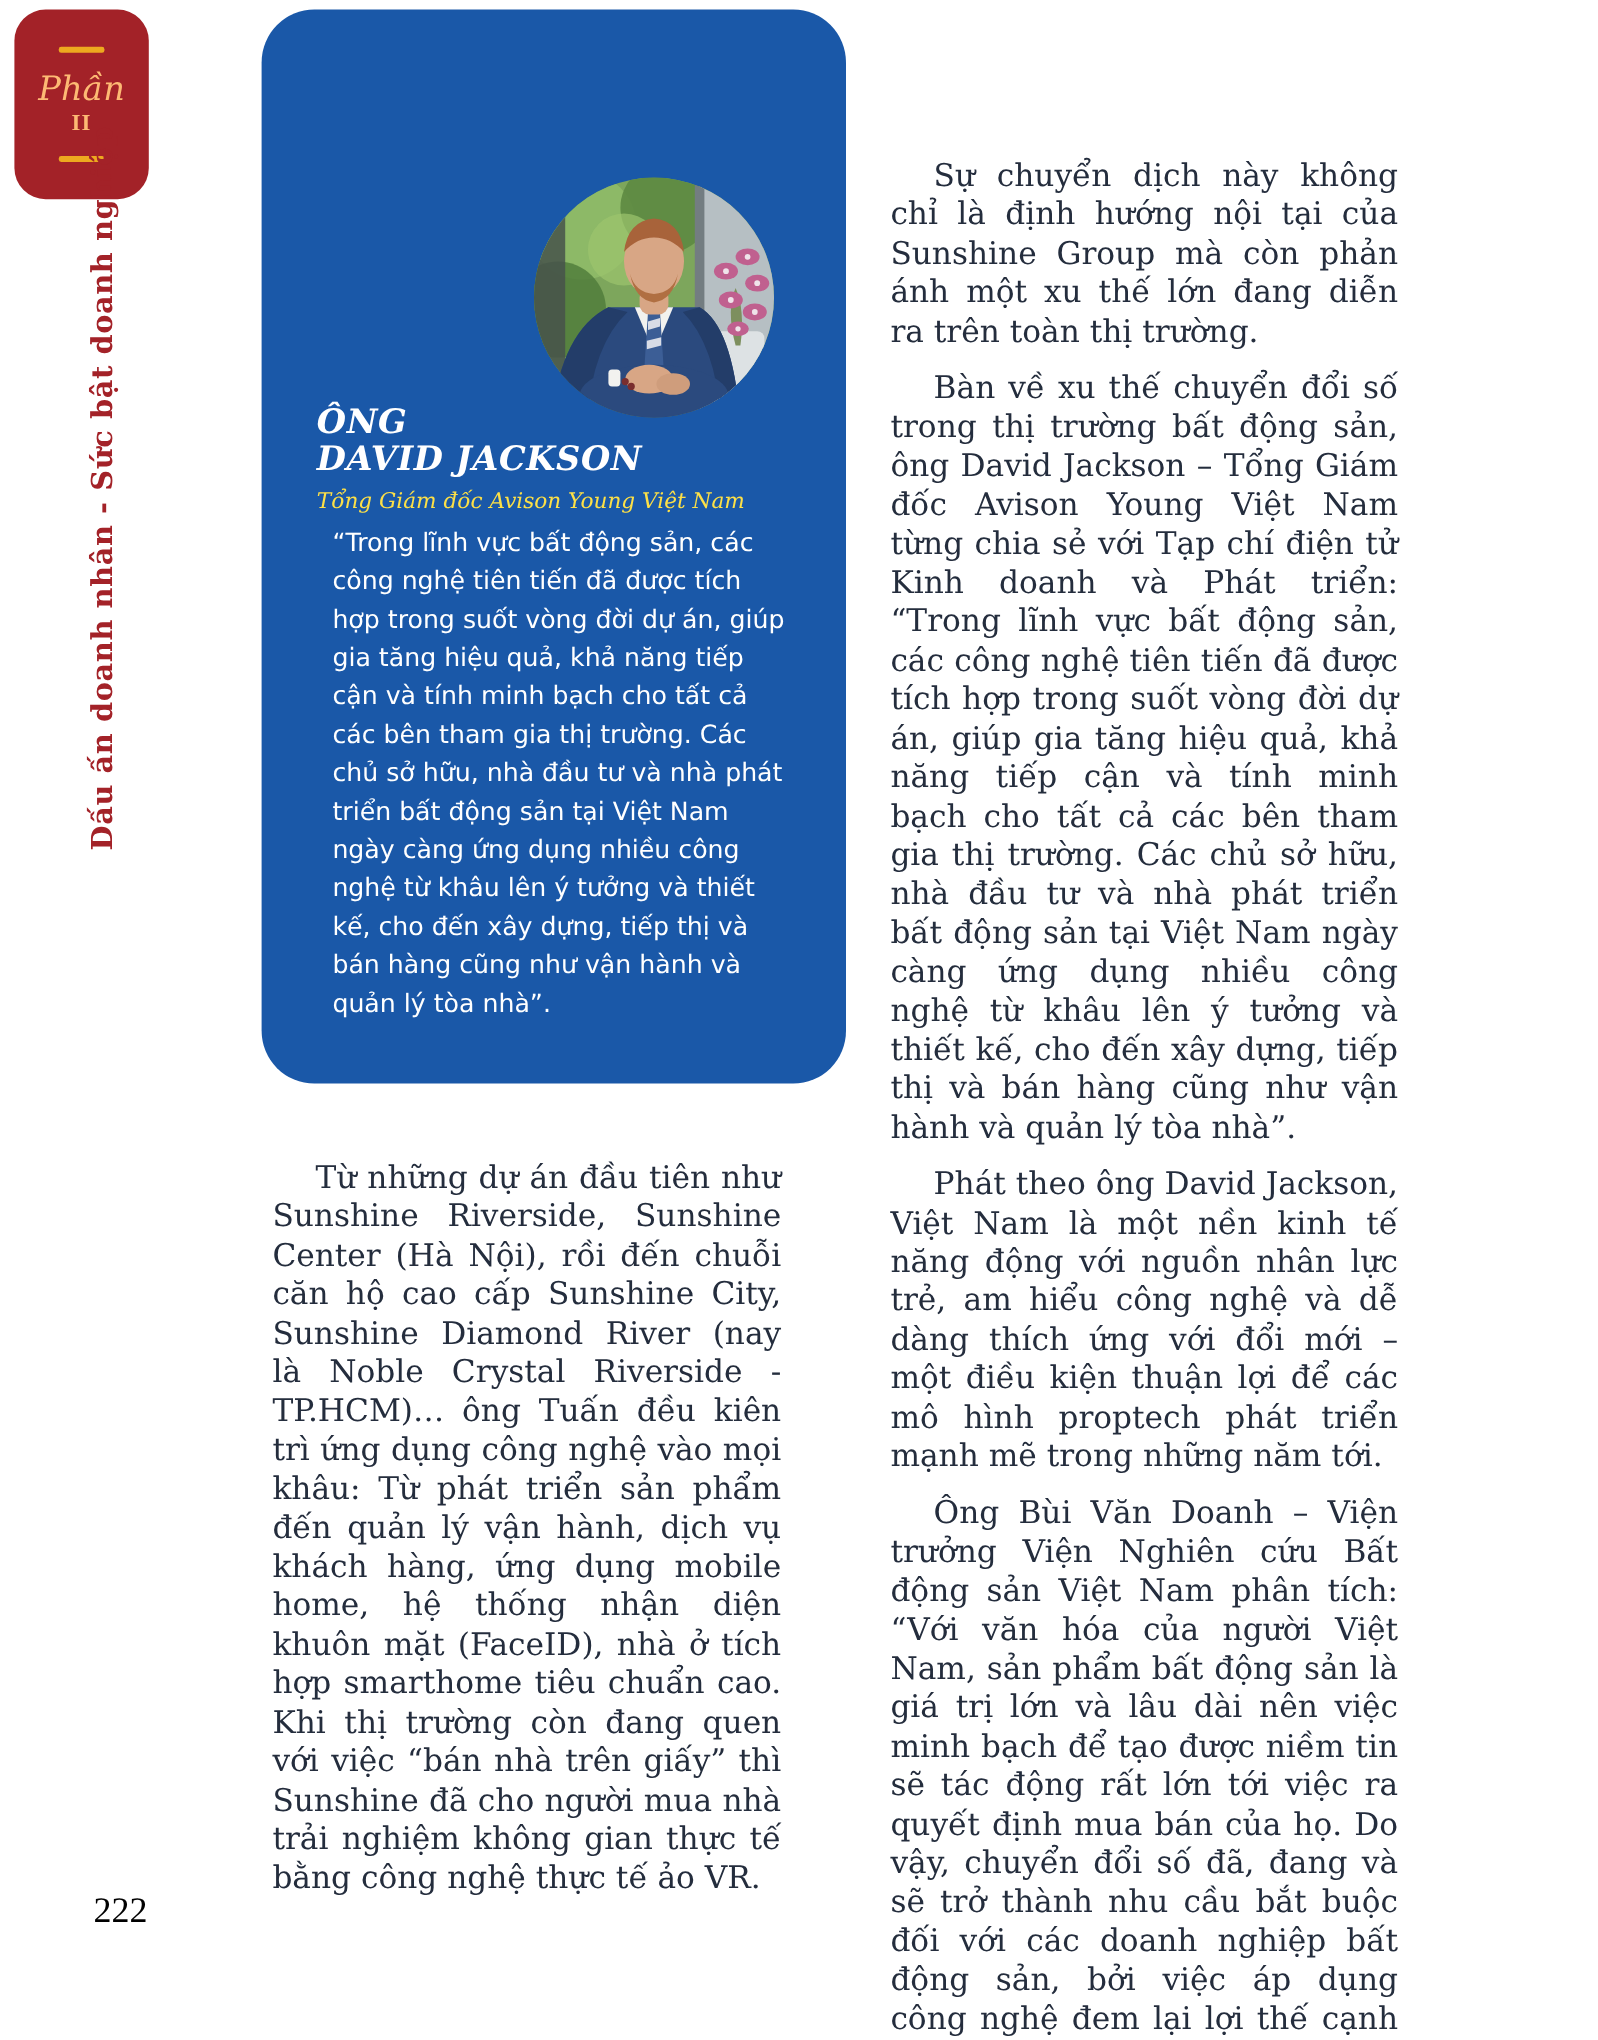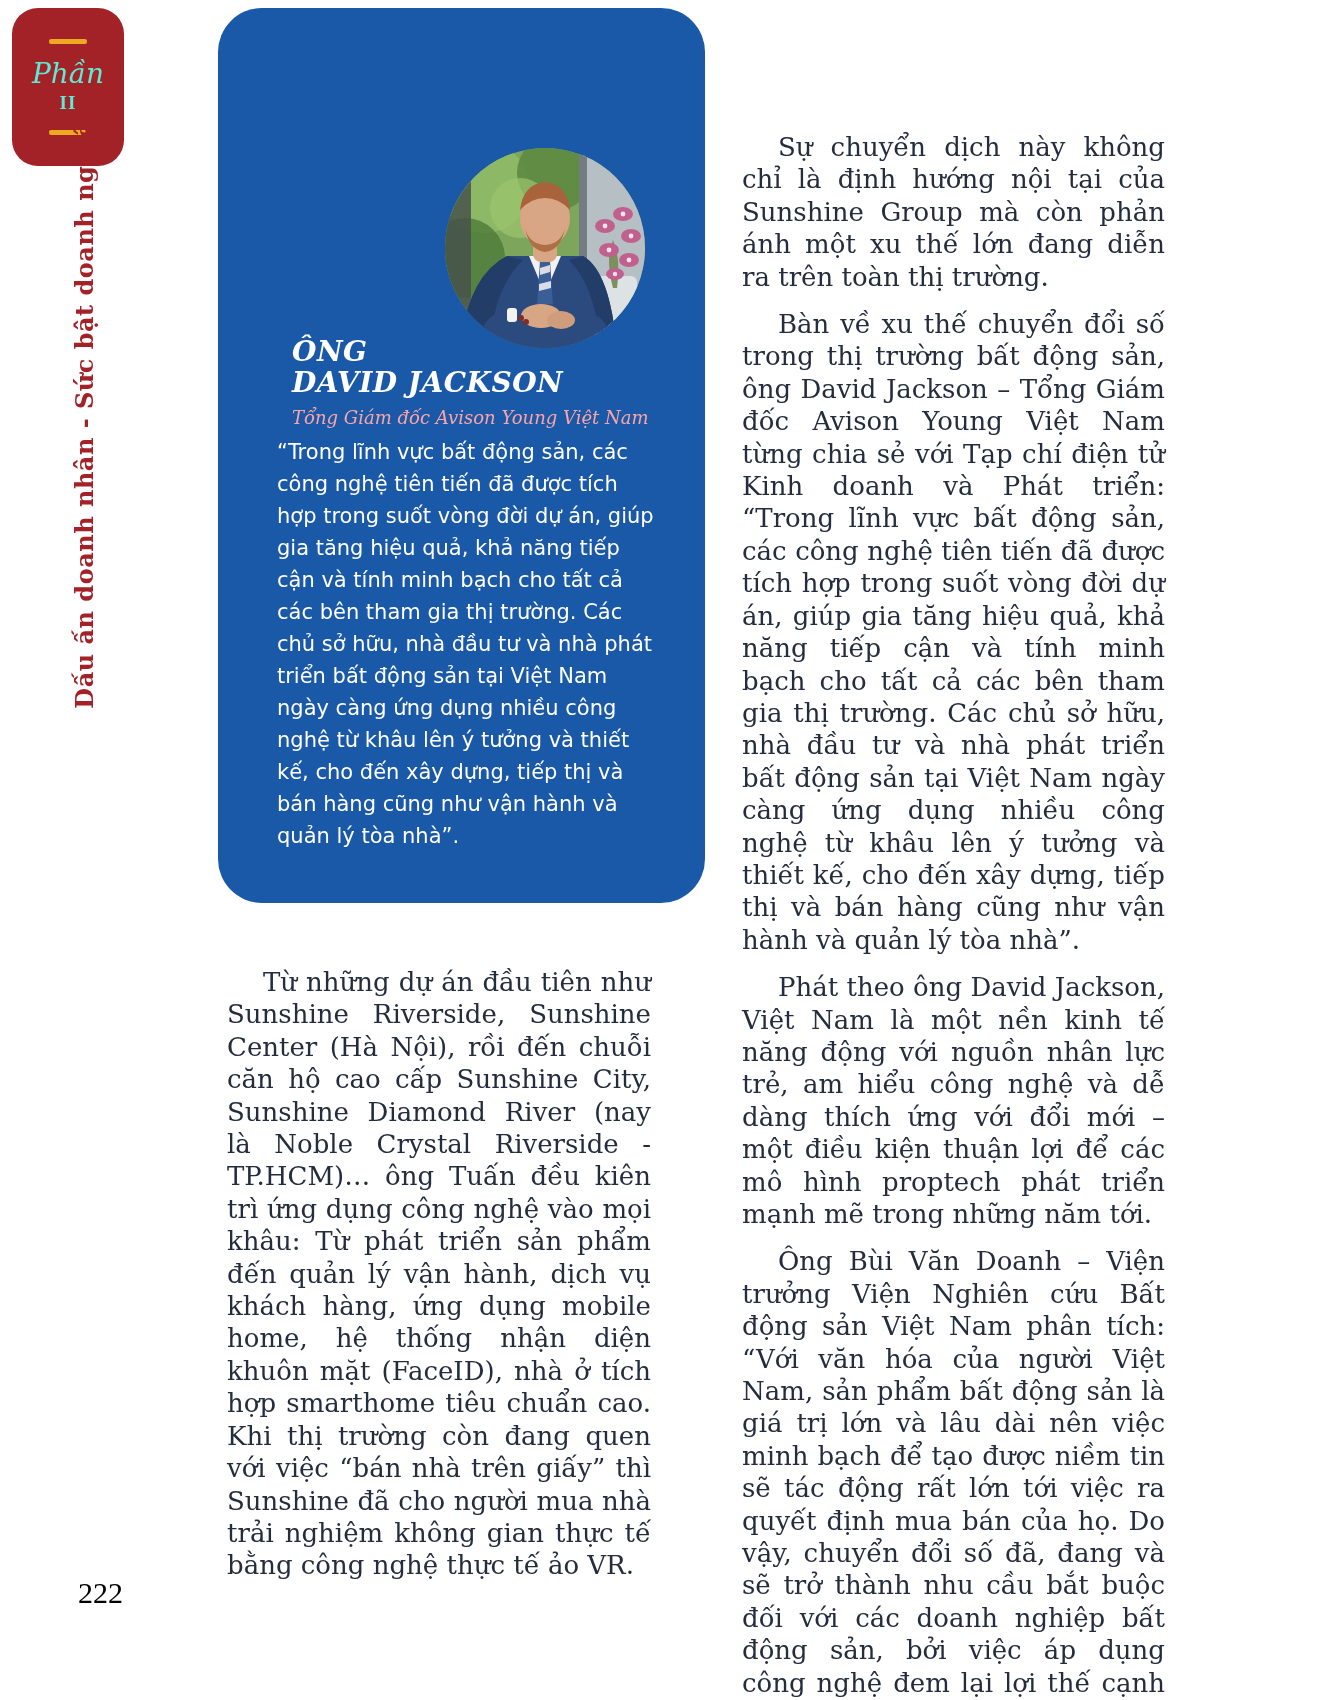--- a/index.html
+++ b/index.html
@@ -2,43 +2,43 @@
 <html lang="vi"><head>
 <meta charset="utf-8">
 <style>
   html,body{margin:0;padding:0;background:#ffffff;}
   .page{position:relative;width:1332px;height:1700px;background:#ffffff;
         font-family:"DejaVu Serif",serif;overflow:hidden;}
 
   
   .tab{position:absolute;left:12px;top:8px;width:112px;height:158px;
        background:#a32228;border-radius:26px;display:flex;flex-direction:column;
-       align-items:center;justify-content:center;color:#5eead4;}
+       align-items:center;justify-content:center;color:#fdba74;}
   .tab .dash{width:38px;height:5px;background:#eda91f;border-radius:2px;}
   .tab .script{font-style:italic;font-size:28px;line-height:30px;margin-top:15px;
        font-family:"DejaVu Serif",serif;}
   .tab .numeral{font-weight:bold;font-size:19px;line-height:24px;letter-spacing:1px;
        margin:2px 0 15px;font-family:"Liberation Serif",serif;}
 
   
   .vstrap{position:absolute;left:56px;top:172px;width:56px;height:470px;
           display:flex;align-items:center;justify-content:center;}
   .vstrap span{writing-mode:vertical-rl;transform:rotate(180deg);white-space:nowrap;
           font-weight:bold;font-size:24px;color:#a32228;
           font-family:"DejaVu Serif",serif;letter-spacing:.5px;}
 
   
   .card{position:absolute;left:218px;top:8px;width:487px;height:895px;
         background:#1a58a8;border-radius:44px;}
   .photo{position:absolute;left:227px;top:140px;width:200px;height:200px;}
-  .nameblock{position:absolute;left:74px;top:328px;color:#ffffff;}
+  .nameblock{position:absolute;left:46px;top:328px;color:#ffffff;}
   .honorific,.person-name{font-family:"DejaVu Serif",serif;font-style:italic;
         font-weight:bold;font-size:28px;line-height:31px;letter-spacing:.5px;}
   .role{font-family:"DejaVu Serif",serif;font-style:italic;font-size:18px;
-        line-height:22px;margin-top:9px;color:#fca5a5;}
+        line-height:22px;margin-top:9px;color:#fde047;}
   .quote{position:absolute;left:59px;top:428px;width:386px;color:#ffffff;
         font-family:"DejaVu Sans",sans-serif;font-weight:normal;
         font-size:21px;line-height:32px;text-align:left;}
 
   
   .col{position:absolute;color:#242d3d;}
   .col p{margin:0 0 15px 0;text-align:justify;text-indent:36px;
          font-size:26px;line-height:32.4px;}
   .col p.noindent{text-indent:0;}
   .col-left{left:227px;top:966px;width:424px;}

